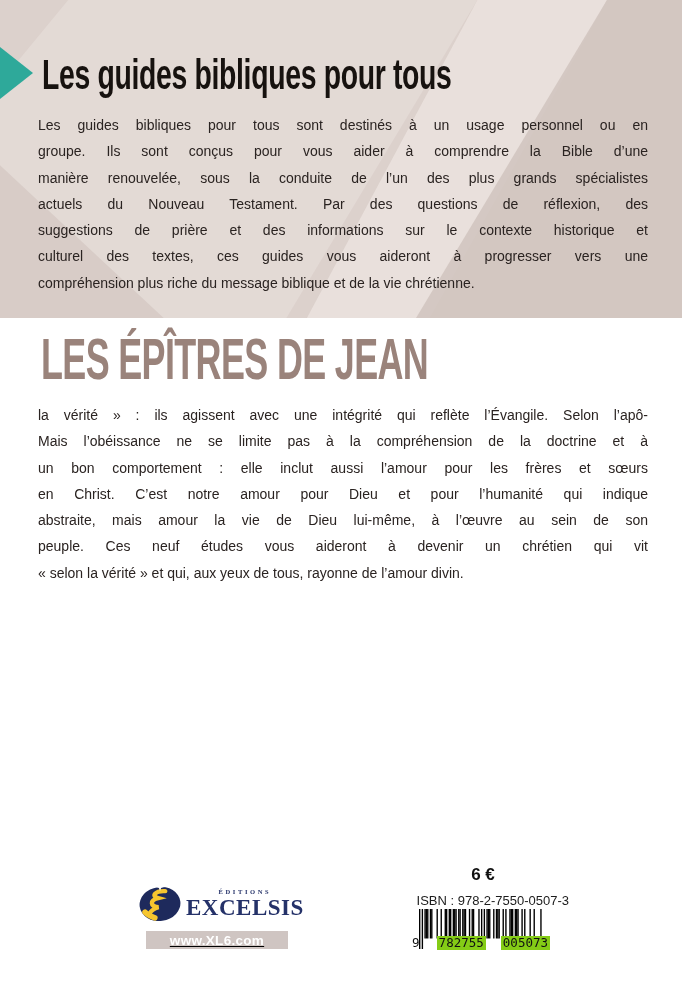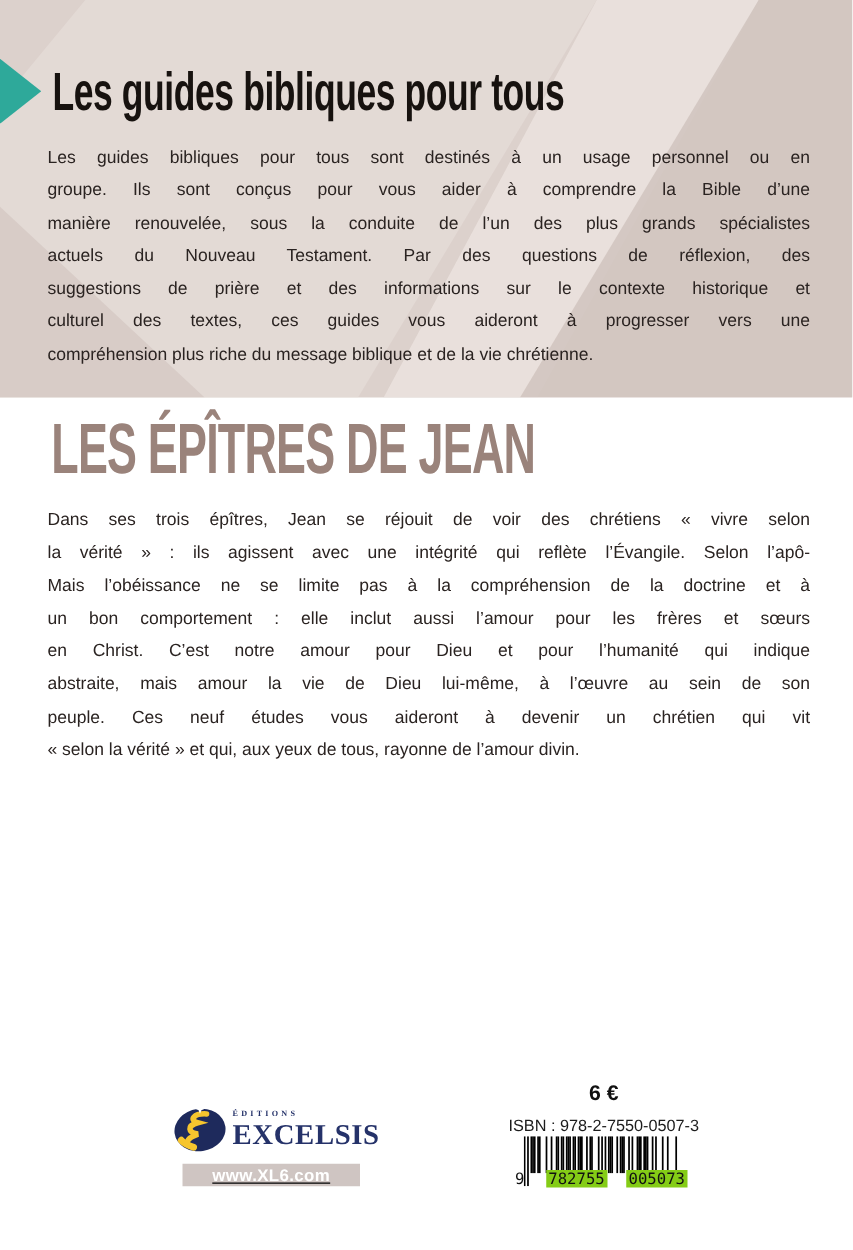--- a/index.html
+++ b/index.html
@@ -47,35 +47,35 @@
     font-size:57px;font-weight:bold;color:#9a837b;
     line-height:1.0;white-space:nowrap;
     transform:scaleX(0.63);transform-origin:left top;
     letter-spacing:-1px;
   }
 
   
   .publisher{position:absolute;left:138px;top:882px;width:156px;}
   .pub-row{display:flex;align-items:center;}
   .globe{width:44px;height:42px;flex:0 0 44px;}
-  .pub-text{margin-left:4px;text-align:left;color:#253269;}
+  .pub-text{margin-left:4px;text-align:center;color:#253269;}
   .editions{font-size:6.5px;letter-spacing:2.6px;font-weight:bold;
     font-family:"Liberation Serif", serif;margin-bottom:1px;}
   .pub-name{font-family:"Liberation Serif", serif;font-weight:bold;
     font-size:23px;letter-spacing:.5px;line-height:1;}
   .site-band{
     position:absolute;left:146px;top:931px;width:142px;height:18px;
     background:#cfc5c2;display:flex;align-items:center;justify-content:center;text-decoration:underline;
   }
   .site-band span{color:#ffffff;font-weight:bold;font-size:13.5px;letter-spacing:.3px;}
 
   
   .price{position:absolute;left:428px;top:865px;width:110px;text-align:center;
     font-size:17px;font-weight:600;color:#111111;}
-  .isbn{position:absolute;left:397px;top:893px;width:172px;text-align:center;
+  .isbn{position:absolute;left:397px;top:893px;width:172px;text-align:right;
     font-size:13px;color:#1c1c1c;}
   .barcode{position:absolute;left:419px;top:909px;width:128px;height:46px;}
   .barcode svg{display:block;}
   .bc-digits{
     position:absolute;left:-9px;top:27px;width:140px;
     display:flex;justify-content:space-between;
     font-family:"DejaVu Sans Mono", monospace;
     font-size:12.5px;color:#111111;line-height:14px;
   }
   .bc-digits .grp{background:#84cc16;padding:0 2px;}
@@ -101,21 +101,20 @@
     <div class="line">manière renouvelée, sous la conduite de l’un des plus grands spécialistes</div>
     <div class="line">actuels du Nouveau Testament. Par des questions de réflexion, des</div>
     <div class="line">suggestions de prière et des informations sur le contexte historique et</div>
     <div class="line">culturel des textes, ces guides vous aideront à progresser vers une</div>
     <div class="line last">compréhension plus riche du message biblique et de la vie chrétienne.</div>
   </div>
 
 <h2 class="book-title" style="color: rgb(154, 131, 123);">LES ÉPÎTRES DE JEAN</h2>
 
 <div class="para para-desc">
-    <div class="line">Dans ses trois épîtres, Jean se réjouit de voir des chrétiens « vivre selon</div>
     <div class="line">la vérité » : ils agissent avec une intégrité qui reflète l’Évangile. Selon l’apô-</div>
     <div class="line">Mais l’obéissance ne se limite pas à la compréhension de la doctrine et à</div>
     <div class="line">un bon comportement : elle inclut aussi l’amour pour les frères et sœurs</div>
     <div class="line">en Christ. C’est notre amour pour Dieu et pour l’humanité qui indique</div>
     <div class="line">abstraite, mais amour la vie de Dieu lui-même, à l’œuvre au sein de son</div>
     <div class="line">peuple. Ces neuf études vous aideront à devenir un chrétien qui vit</div>
     <div class="line last">« selon la vérité » et qui, aux yeux de tous, rayonne de l’amour divin.</div>
   </div>
 
 <div class="publisher">

